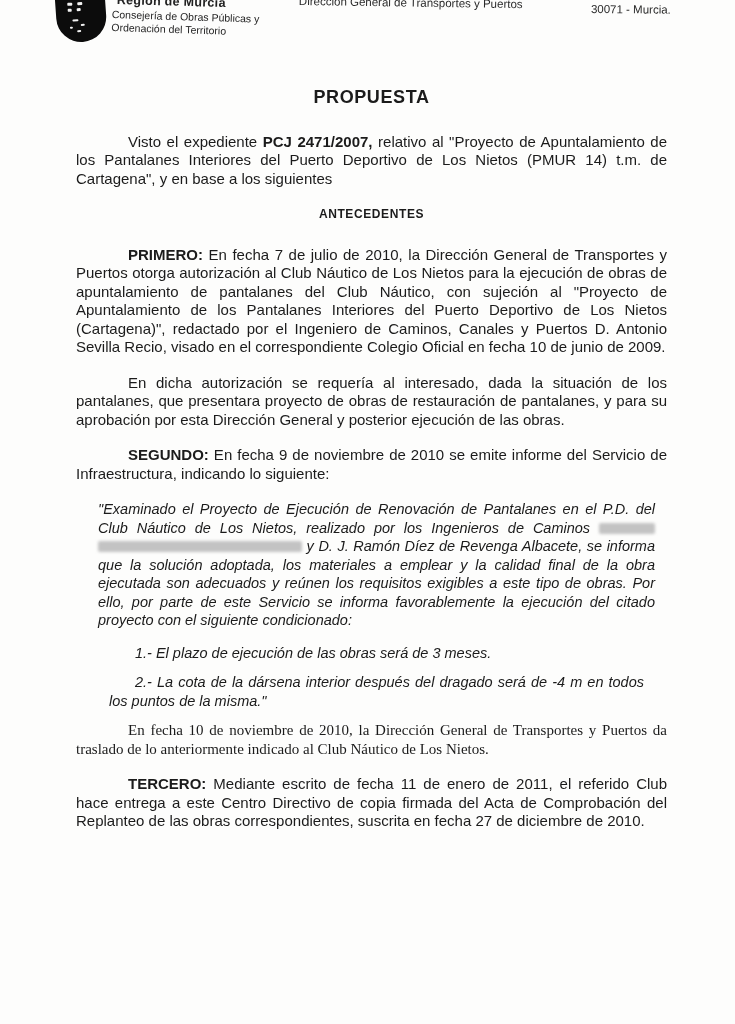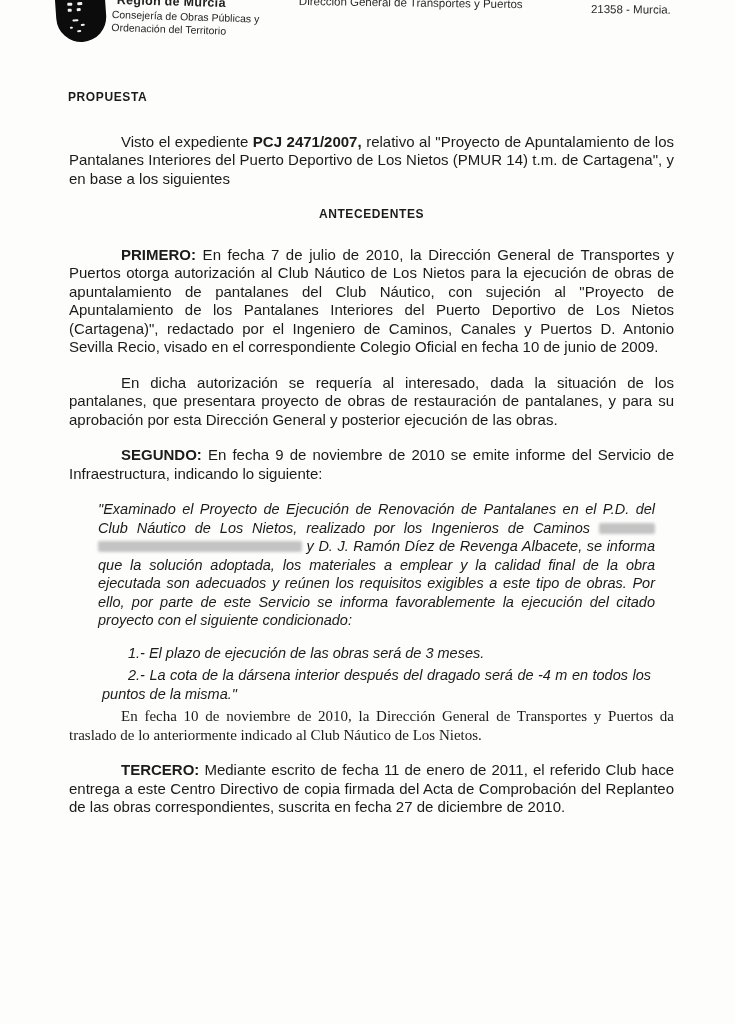--- a/index.html
+++ b/index.html
@@ -49,45 +49,45 @@
     position:absolute;left:591px;top:3px;
     font-size:11.5px;color:#2a2a2a;
     transform:rotate(0.5deg);transform-origin:left top;
   }
   
   .content{
     position:absolute;top:88px;left:68px;width:607px;
     font-size:15px;line-height:18.5px;
   }
   h1.doc-title{
-    font-size:12px;font-weight:bold;text-align:left;
+    font-size:18px;font-weight:bold;text-align:center;
     letter-spacing:.6px;margin:0 0 26px;
   }
   h2.sec-heading{
     font-size:12px;font-weight:bold;text-align:center;
     letter-spacing:.6px;margin:10px 0 22px;
   }
   p.para{
-    margin:0 1px 17px;
+    margin:0 8px 17px;
     text-align:justify;
     text-indent:52px;
   }
   .quote{
     margin:8px 0 0 30px;
     width:557px;
     font-style:italic;
     font-size:14.5px;
   }
   .quote p.qtext{
     margin:0 0 14px;
     text-align:justify;
     text-indent:0;
   }
   .quote p.qitem{
-    margin:4px;
+    margin:11px;
     text-align:justify;
     text-indent:26px;
   }
   .redact{
     display:inline-block;
     height:11px;
     background:#c3c3c3;
     border-radius:2px;
     filter:blur(1.6px);
     vertical-align:baseline;
@@ -112,21 +112,21 @@
     <span class="speck s6"></span>
     <span class="speck s7"></span>
     <span class="speck s8"></span>
   </div>
   <div class="region">Región de Murcia</div>
   <div class="dept">
     <div>Consejería de Obras Públicas y</div>
     <div>Ordenación del Territorio</div>
   </div>
   <div class="directorate">Dirección General de Transportes y Puertos</div>
-  <div class="postal">21358 - Murcia.</div>
+  <div class="postal">30071 - Murcia.</div>
 
   <div class="content">
 
     <h1 class="doc-title">PROPUESTA</h1>
 
     <p class="para"><span>Visto el expediente </span><b>PCJ 2471/2007,</b><span> relativo al "Proyecto de Apuntalamiento de los Pantalanes Interiores del Puerto Deportivo de Los Nietos (PMUR 14) t.m. de Cartagena", y en base a los siguientes</span></p>
 
     <h2 class="sec-heading">ANTECEDENTES</h2>
 
     <p class="para"><b>PRIMERO:</b><span> En fecha 7 de julio de 2010, la Dirección General de Transportes y Puertos otorga autorización al Club Náutico de Los Nietos para la ejecución de obras de apuntalamiento de pantalanes del Club Náutico, con sujeción al "Proyecto de Apuntalamiento de los Pantalanes Interiores del Puerto Deportivo de Los Nietos (Cartagena)", redactado por el Ingeniero de Caminos, Canales y Puertos D. Antonio Sevilla Recio, visado en el correspondiente Colegio Oficial en fecha 10 de junio de 2009.</span></p>

